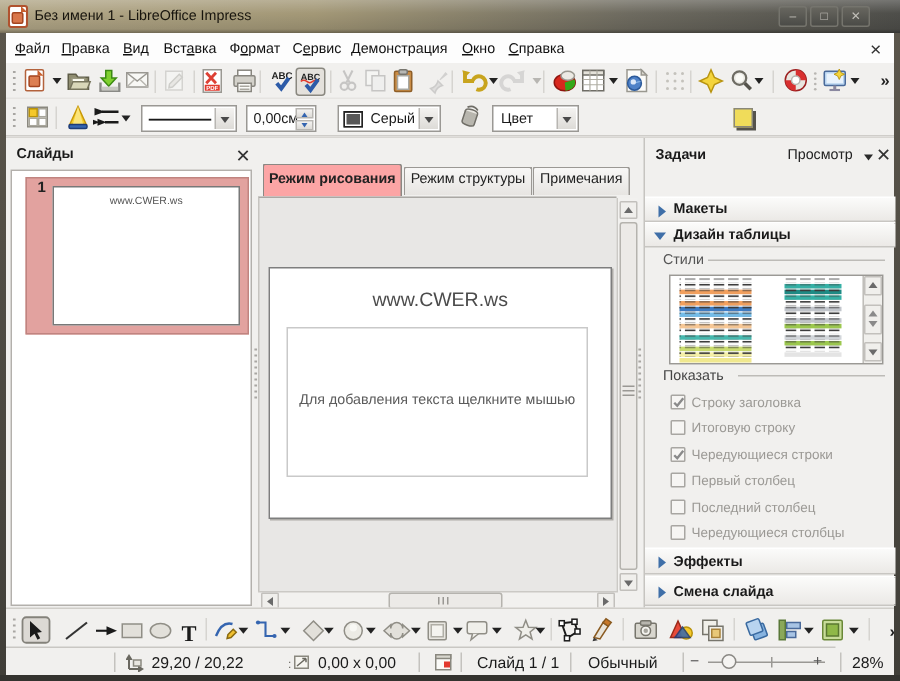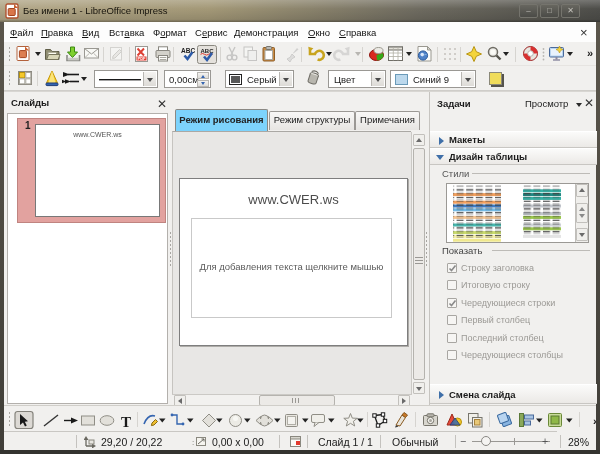--- a/index.html
+++ b/index.html
@@ -311,25 +311,20 @@
           <ellipse cx="7" cy="4.6" rx="4.2" ry="1.7" fill="#e8e6e0" stroke="#6f6d66"></ellipse>
           <path d="M2.8 4.6 V12 a4.2 1.7 0 0 0 8.4 0 V4.6" fill="#b8b6ae" stroke="#6f6d66"></path>
           <path d="M3.4 2.2 q3.6 -3 7.2 0" fill="none" stroke="#6f6d66" stroke-width="1.1"></path>
         </g>
       </g>
   </svg>
   <div class="a combo" style="left:324px;top:4px;width:58px">
       <div class="a" style="left:5px;top:3px;font-size:9.5px">Цвет</div>
       <div class="cbtn"></div>
     </div>
-  <div class="a combo" style="left:386px;top:4px;width:86px">
-      <div class="a" style="left:4px;top:2.5px;width:13px;height:11px;background:#bcd8ec;border:1px solid #6a9ab8"></div>
-      <div class="a" style="left:22px;top:3px;font-size:9.5px">Синий 9</div>
-      <div class="cbtn"></div>
-    </div>
   <div class="a" style="left:485px;top:6px;width:13px;height:13px;background:#f0dc5a;border:1px solid #8a8878;box-shadow:2px 2px 0 #55534c"></div>
 </div>
 
 <div class="a" id="main">
 
   <div class="a" id="spHead">Слайды</div>
   <div class="a" style="left:153px;top:5px;font-size:12px;color:#333">✕</div>
   <div class="a" id="spBox">
     <div class="a" id="thumbSel">
       <div class="a" style="left:7px;top:1px;font-weight:bold;font-size:10px;color:#222">1</div>
@@ -337,21 +332,21 @@
           <div style="text-align:center;margin-top:6px;font-size:7px;color:#555">www.CWER.ws</div>
         </div>
     </div>
   </div>
 
   <div class="a grip" style="left:165px;top:139px;height:36px"></div>
   <div class="a grip" style="left:421px;top:139px;height:36px"></div>
 
   <div class="a tab" style="left:265px;top:19px;width:86px;height:19px">Режим структуры</div>
   <div class="a tab" style="left:351px;top:19px;width:65px;height:19px">Примечания</div>
-  <div class="a tab" style="left:171px;top:17px;width:93px;height:22px;background:#7dd3fc;font-weight:bold;border-color:#8b8883;line-height:20px">Режим рисования</div>
+  <div class="a tab" style="left:171px;top:17px;width:93px;height:22px;background:#fca5a5;font-weight:bold;border-color:#8b8883;line-height:20px">Режим рисования</div>
 
   <div class="a" id="canvas">
     <div class="a" id="slide">
       <div class="a" style="left:0;top:13px;width:227px;text-align:center;font-size:13px;color:#4c4c4c">www.CWER.ws</div>
       <div class="a" id="ph">
           <div class="a" style="left:0;top:42px;width:199px;text-align:center;font-size:9.5px;color:#5b5b5b">Для добавления текста щелкните мышью</div>
         </div>
     </div>
   </div>
 
@@ -469,20 +464,21 @@
             <path d="M1.5 4.5 L3.5 6.5 L7.5 1.5" stroke="#8a8a8a" stroke-width="1.6" fill="none"></path>
           </svg></div>
       <div class="cbl" style="left:31px;top:206px">Чередующиеся строки</div>
       <div class="cb" style="left:17px;top:223px"></div>
       <div class="cbl" style="left:31px;top:223px">Первый столбец</div>
       <div class="cb" style="left:17px;top:241px"></div>
       <div class="cbl" style="left:31px;top:241px">Последний столбец</div>
       <div class="cb" style="left:17px;top:258px"></div>
       <div class="cbl" style="left:31px;top:258px">Чередующиеся столбцы</div>
     </div>
+    <div class="secbar" style="top:273px;height:18px;line-height:17px"><div class="sectri"></div><span style="margin-left:19px">Эффекты</span></div>
     <div class="secbar" style="top:292px;height:20px;line-height:19px"><div class="sectri" style="top:6px"></div><span style="margin-left:19px">Смена слайда</span></div>
   </div>
 </div>
 
 <div class="a" id="dbar">
   <div class="a grip" style="left:4px;top:5px;height:16px"></div>
   <svg class="a" style="left:0;top:0" width="592" height="26">
 
     <rect x="11" y="5.5" width="18" height="17" rx="2.5" fill="#dcd9d4" stroke="#84827b" stroke-width="1.2"></rect>
     <path d="M16 8 L16 19 L19 16.5 L21 20.5 L22.8 19.5 L20.8 15.8 L24 15.3 Z" fill="#1a1a1a"></path>

